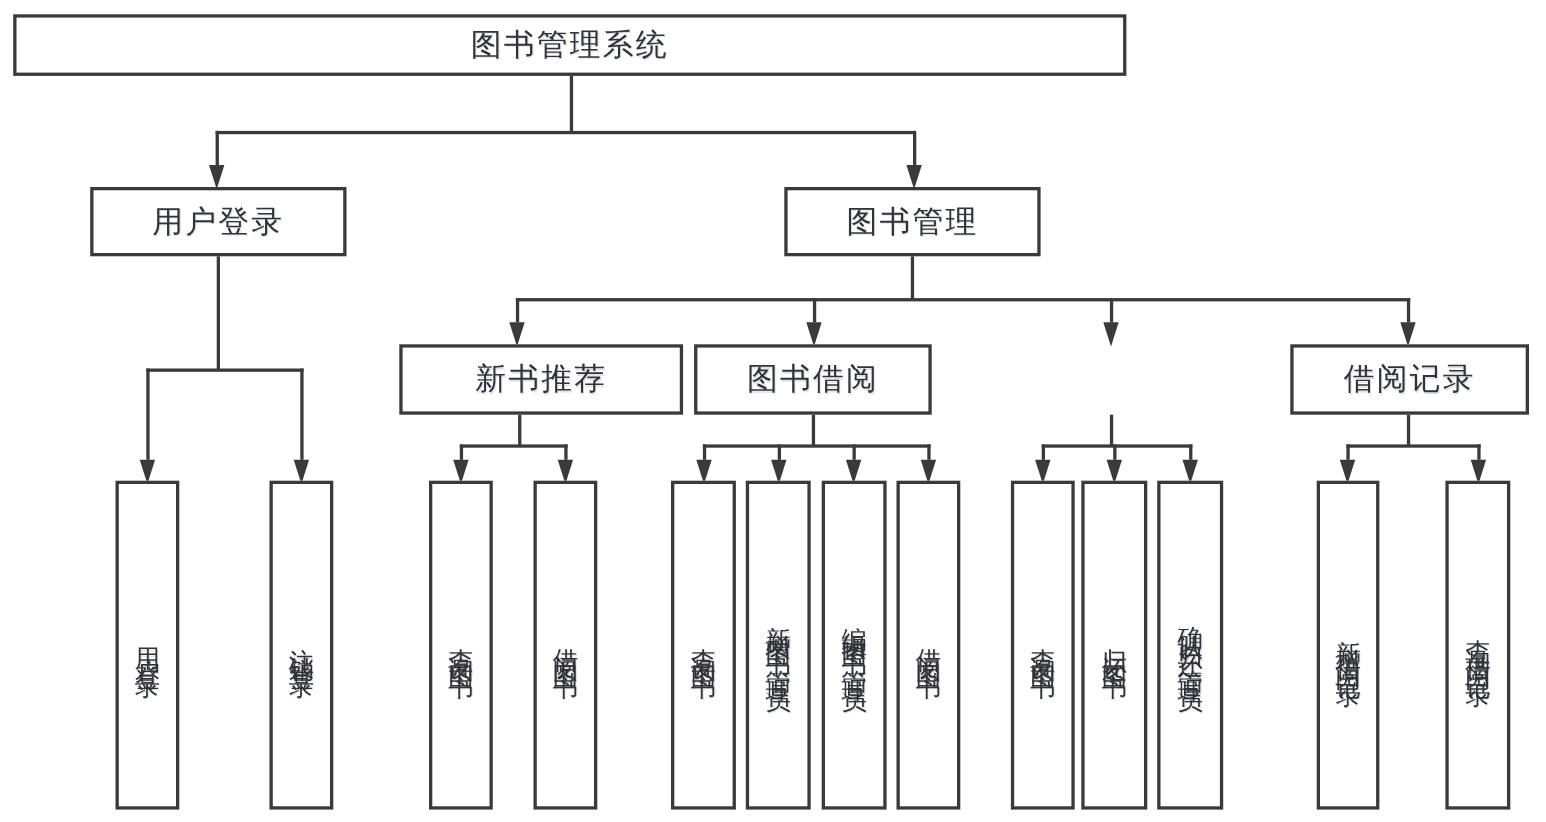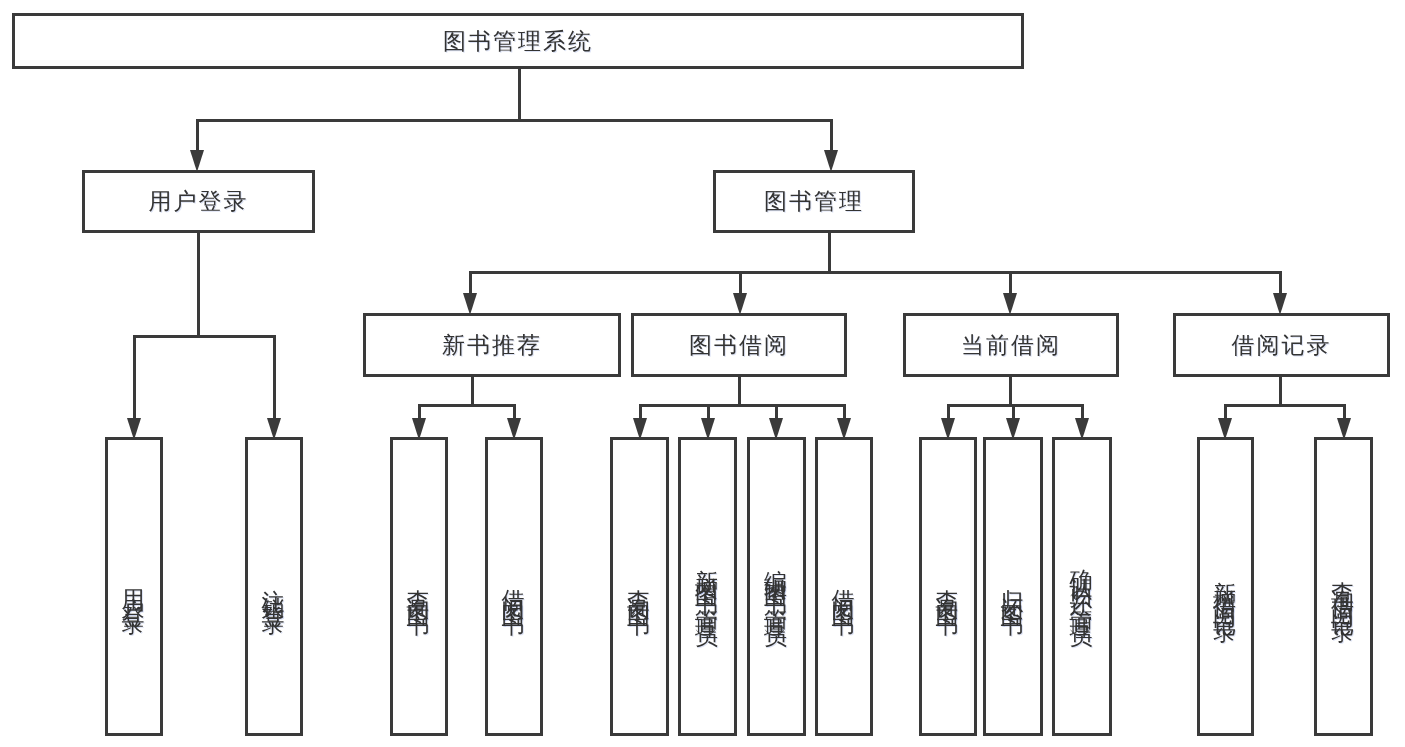--- a/index.html
+++ b/index.html
@@ -16,21 +16,21 @@
     width:1405px;height:747px;
     background:var(--bg);
     overflow:hidden;
   }
   
   .hbox{
     position:absolute;
     border:3px solid var(--line);
     background:#fff;
     display:flex;align-items:center;justify-content:center;
-    font-size:23px;color:var(--text);
+    font-size:28px;color:var(--text);
     letter-spacing:2px;
     text-shadow:1px 1px 0 rgba(120,145,215,0.25);
     white-space:nowrap;
   }
   
   .vbox{
     position:absolute;
     border:3px solid var(--line);
     background:#fff;
     display:flex;align-items:center;justify-content:center;
@@ -69,21 +69,21 @@
   <div class="hbox" style="left:12px;top:13px;width:1012px;height:56px;">图书管理系统</div>
 
   <div class="vl" style="left:518px;top:69px;height:51px;"></div>
   <div class="hl" style="left:196px;top:119px;width:636px;"></div>
   <div class="vl" style="left:196px;top:119px;height:33px;"></div>
   <div class="arrow" style="left:190px;top:150px;"></div>
   <div class="vl" style="left:830px;top:119px;height:33px;"></div>
   <div class="arrow" style="left:824px;top:150px;"></div>
 
   <div class="hbox" style="left:82px;top:170px;width:233px;height:63px;">用户登录</div>
-  <div class="hbox" style="left:713px;top:170px;width:202px;height:63px;">图书管理</div>
+  <div class="hbox" style="left:713px;top:170px;width:233px;height:63px;">图书管理</div>
 
   <div class="vl" style="left:197px;top:233px;height:104px;"></div>
   <div class="hl" style="left:133px;top:335px;width:143px;"></div>
   <div class="vl" style="left:133px;top:335px;height:83px;"></div>
   <div class="arrow" style="left:127px;top:418px;"></div>
   <div class="vl" style="left:273px;top:335px;height:83px;"></div>
   <div class="arrow" style="left:267px;top:418px;"></div>
 
   <div class="vl" style="left:828px;top:233px;height:40px;"></div>
   <div class="hl" style="left:469px;top:271px;width:813px;"></div>
@@ -91,21 +91,20 @@
   <div class="arrow" style="left:463px;top:293px;"></div>
   <div class="vl" style="left:739px;top:271px;height:22px;"></div>
   <div class="arrow" style="left:733px;top:293px;"></div>
   <div class="vl" style="left:1009px;top:271px;height:22px;"></div>
   <div class="arrow" style="left:1003px;top:293px;"></div>
   <div class="vl" style="left:1279px;top:271px;height:22px;"></div>
   <div class="arrow" style="left:1273px;top:293px;"></div>
 
   <div class="hbox" style="left:363px;top:313px;width:258px;height:64px;">新书推荐</div>
   <div class="hbox" style="left:631px;top:313px;width:216px;height:64px;">图书借阅</div>
-  <div class="hbox" style="left:903px;top:313px;width:216px;height:64px;">当前借阅</div>
   <div class="hbox" style="left:1173px;top:313px;width:217px;height:64px;">借阅记录</div>
 
   <div class="vl" style="left:471px;top:377px;height:29px;"></div>
   <div class="hl" style="left:418px;top:404px;width:98px;"></div>
   <div class="vl" style="left:418px;top:404px;height:14px;"></div>
   <div class="arrow" style="left:412px;top:418px;"></div>
   <div class="vl" style="left:513px;top:404px;height:14px;"></div>
   <div class="arrow" style="left:507px;top:418px;"></div>
 
   <div class="vl" style="left:738px;top:377px;height:29px;"></div>

